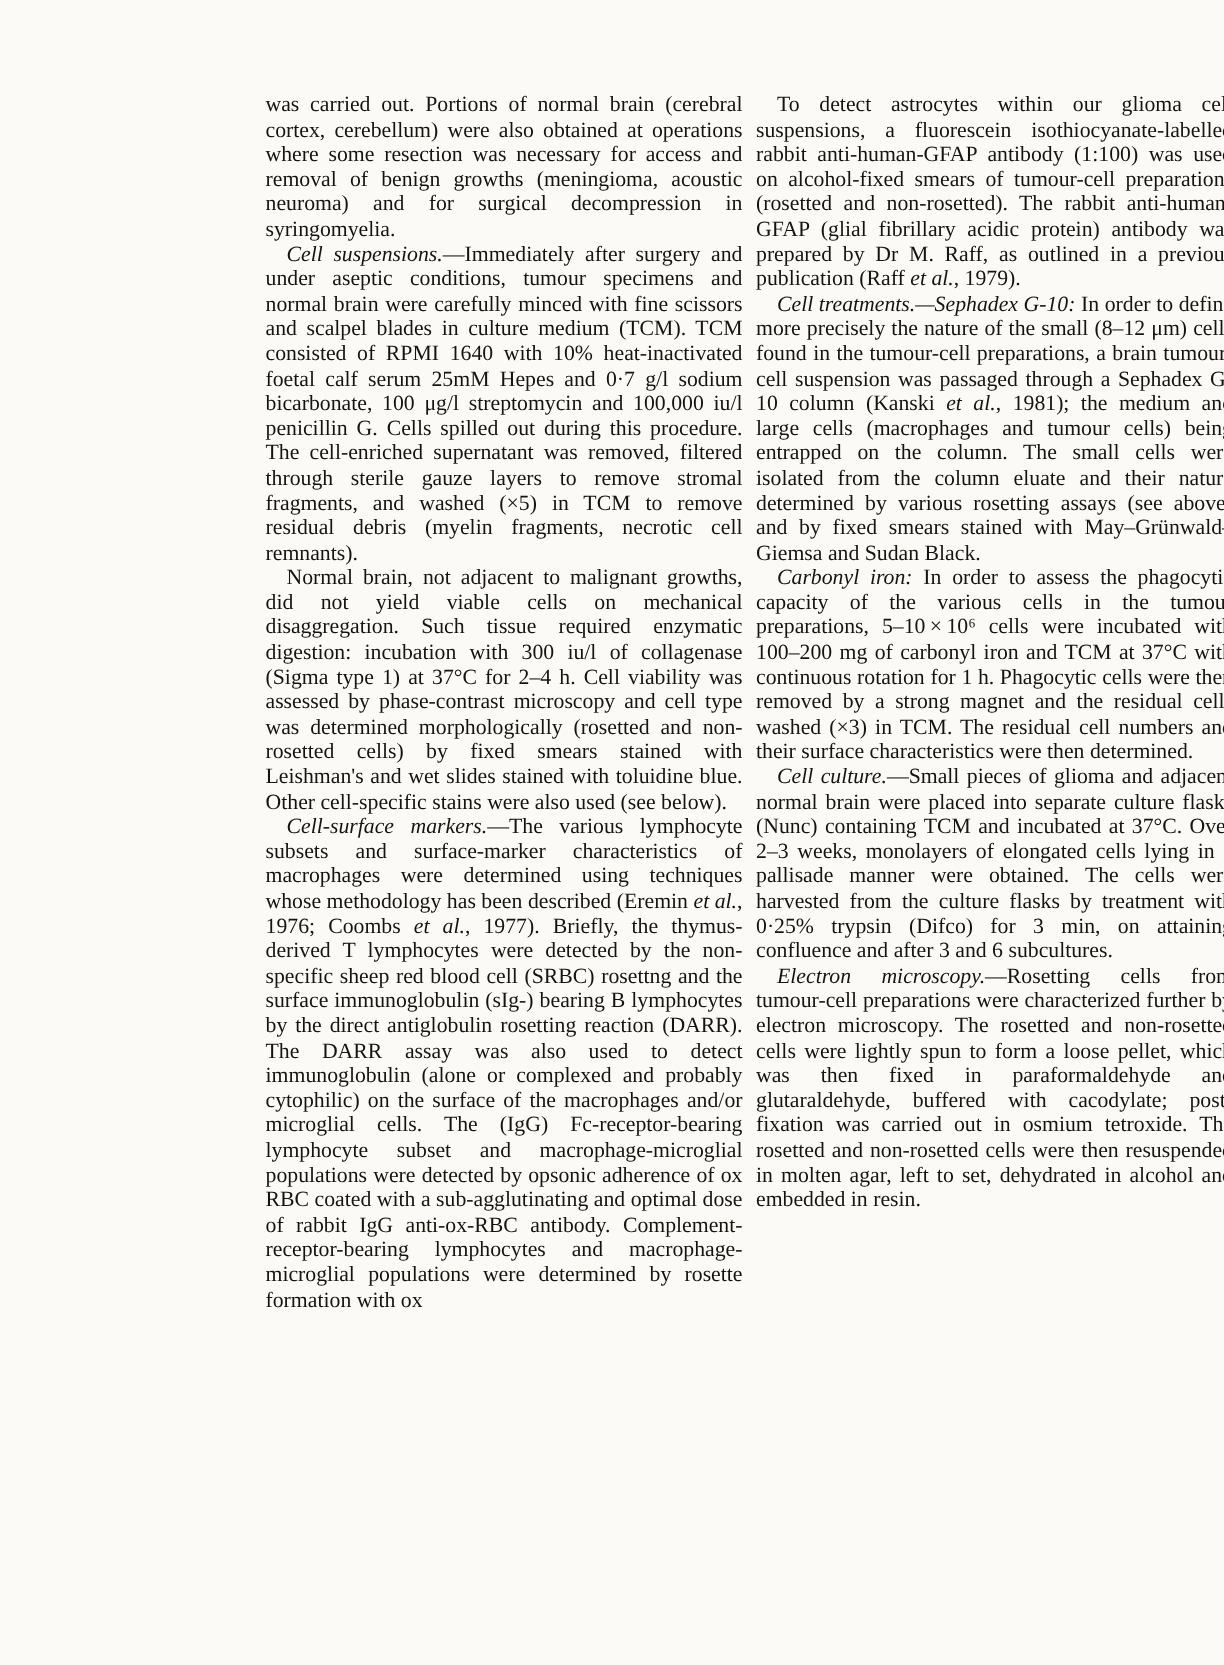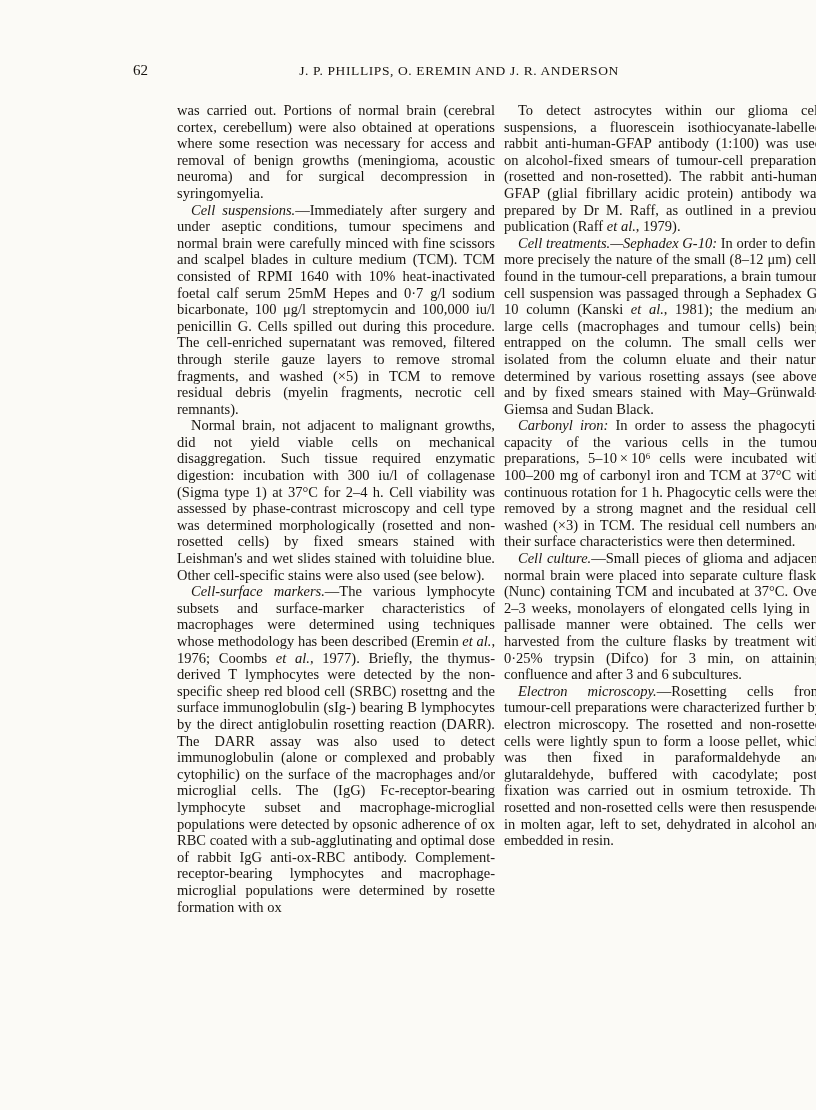--- a/index.html
+++ b/index.html
@@ -64,24 +64,20 @@
   }
   .column i {
     font-style: italic;
     font-family: Liberation Serif, serif;
   }
 </style>
 </head>
 <body>
 
 <div class="page">
-  <header class="page-header">
-    <span class="page-number">62</span>
-    <span class="running-header">J. P. PHILLIPS, O. EREMIN AND J. R. ANDERSON</span>
-  </header>
   <main class="columns">
     <div class="column" id="col-left">
         <p class="para noindent">was carried out. Portions of normal brain (cerebral cortex, cerebellum) were also obtained at operations where some resection was necessary for access and removal of benign growths (meningioma, acoustic neuroma) and for surgical decompression in syringomyelia.</p>
         <p class="para"><i>Cell suspensions.</i>—Immediately after surgery and under aseptic conditions, tumour specimens and normal brain were carefully minced with fine scissors and scalpel blades in culture medium (TCM). TCM consisted of RPMI 1640 with 10% heat-inactivated foetal calf serum 25mM Hepes and 0·7 g/l sodium bicarbonate, 100 μg/l streptomycin and 100,000 iu/l penicillin G. Cells spilled out during this procedure. The cell-enriched supernatant was removed, filtered through sterile gauze layers to remove stromal fragments, and washed (×5) in TCM to remove residual debris (myelin fragments, necrotic cell remnants).</p>
         <p class="para">Normal brain, not adjacent to malignant growths, did not yield viable cells on mechanical disaggregation. Such tissue required enzymatic digestion: incubation with 300 iu/l of collagenase (Sigma type 1) at 37°C for 2–4 h. Cell viability was assessed by phase-contrast microscopy and cell type was determined morphologically (rosetted and non-rosetted cells) by fixed smears stained with Leishman's and wet slides stained with toluidine blue. Other cell-specific stains were also used (see below).</p>
         <p class="para"><i>Cell-surface markers.</i>—The various lymphocyte subsets and surface-marker characteristics of macrophages were determined using techniques whose methodology has been described (Eremin <i>et al.</i>, 1976; Coombs <i>et al.</i>, 1977). Briefly, the thymus-derived T lymphocytes were detected by the non-specific sheep red blood cell (SRBC) rosettng and the surface immunoglobulin (sIg-) bearing B lymphocytes by the direct antiglobulin rosetting reaction (DARR). The DARR assay was also used to detect immunoglobulin (alone or complexed and probably cytophilic) on the surface of the macrophages and/or microglial cells. The (IgG) Fc-receptor-bearing lymphocyte subset and macrophage-microglial populations were detected by opsonic adherence of ox RBC coated with a sub-agglutinating and optimal dose of rabbit IgG anti-ox-RBC antibody. Complement-receptor-bearing lymphocytes and macrophage-microglial populations were determined by rosette formation with ox</p>
       </div>
     <div class="column" id="col-right">
         <p class="para">To detect astrocytes within our glioma cell suspensions, a fluorescein isothiocyanate-labelled rabbit anti-human-GFAP antibody (1:100) was used on alcohol-fixed smears of tumour-cell preparations (rosetted and non-rosetted). The rabbit anti-human-GFAP (glial fibrillary acidic protein) antibody was prepared by Dr M. Raff, as outlined in a previous publication (Raff <i>et al.</i>, 1979).</p>
         <p class="para"><i>Cell treatments.—Sephadex G-10:</i> In order to define more precisely the nature of the small (8–12 μm) cells found in the tumour-cell preparations, a brain tumour-cell suspension was passaged through a Sephadex G-10 column (Kanski <i>et al.</i>, 1981); the medium and large cells (macrophages and tumour cells) being entrapped on the column. The small cells were isolated from the column eluate and their nature determined by various rosetting assays (see above) and by fixed smears stained with May–Grünwald–Giemsa and Sudan Black.</p>

